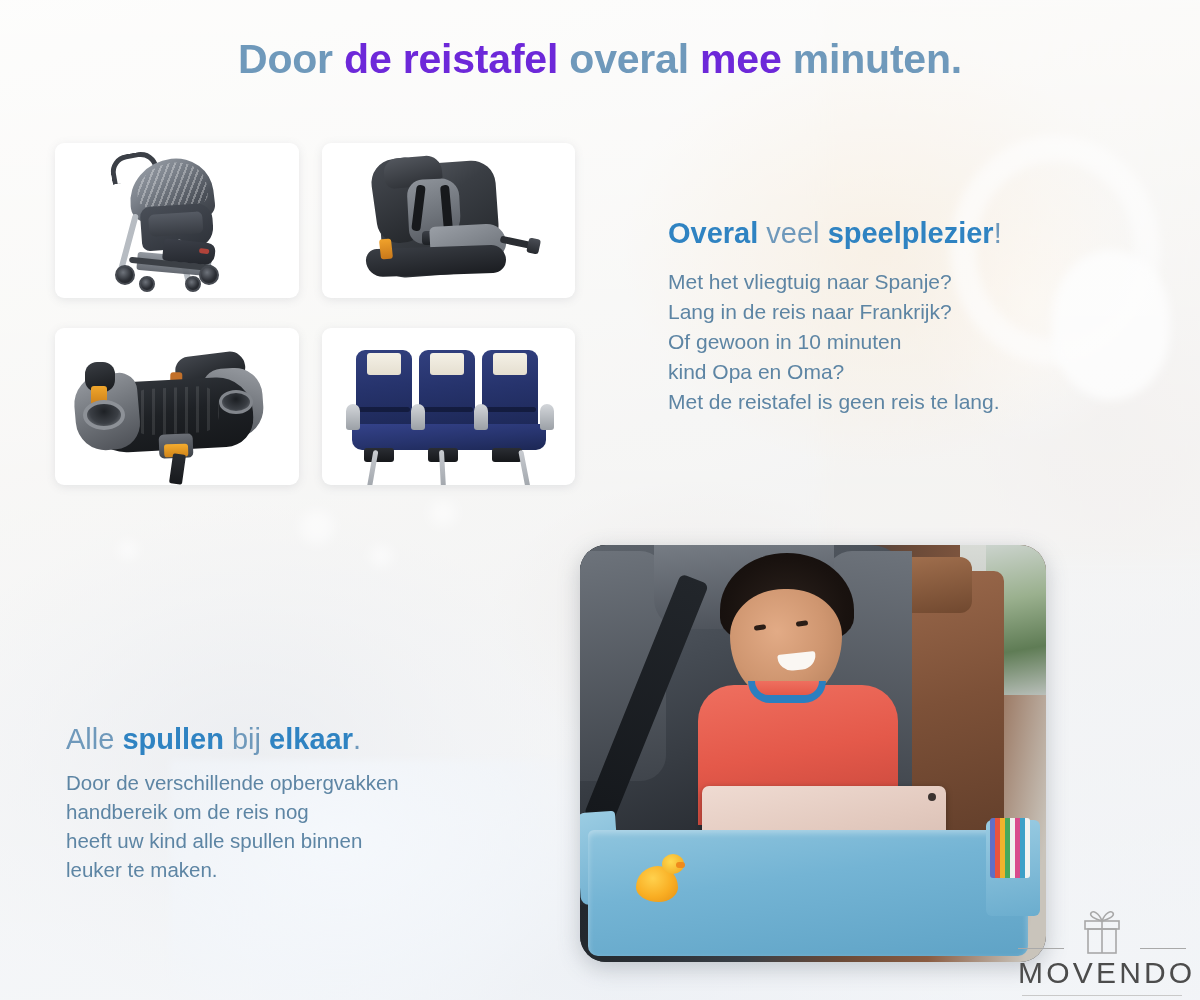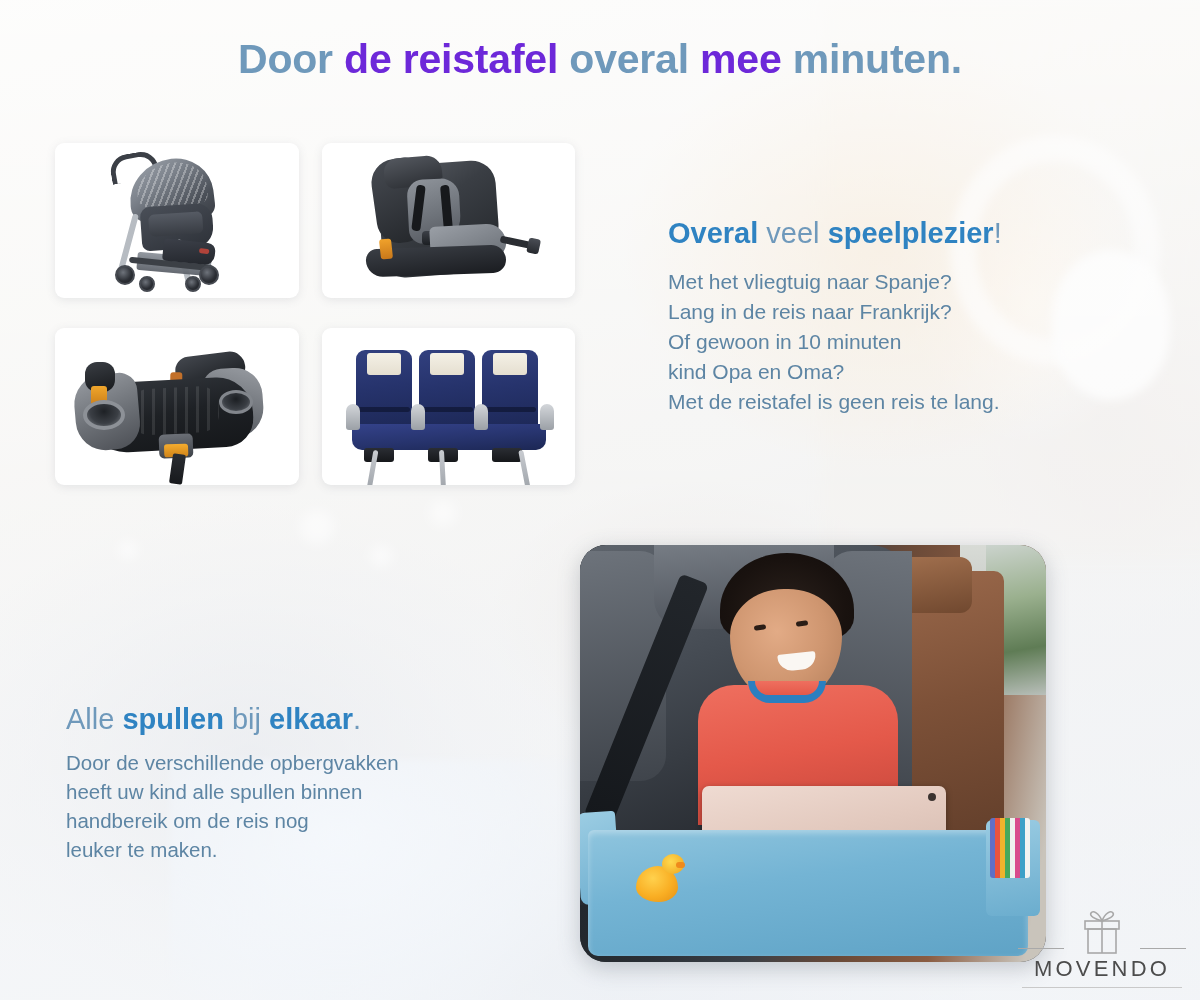--- a/index.html
+++ b/index.html
@@ -356,21 +356,21 @@
     white-space: nowrap;
   }
   .sub-head b { color: #2f83c2; font-weight: 700; }
   .body-copy {
     font-size: 21px;
     line-height: 1.43;
     color: #5d85a4;
   }
   .body-copy div { white-space: nowrap; }
 
-  .block-left .sub-head { font-size: 29px; margin-bottom: 11px; }
+  .block-left .sub-head { font-size: 29px; margin-bottom: 11px; margin-top: 20px; }
   .block-left .body-copy { font-size: 20.5px; line-height: 1.42; }
 
   
   .hero {
     position: absolute;
     left: 580px; top: 545px;
     width: 466px; height: 417px;
     border-radius: 26px;
     overflow: hidden;
     box-shadow: 0 6px 22px rgba(70,80,95,.28);
@@ -519,21 +519,21 @@
   }
   .logo-top { position: relative; height: 48px; }
   .logo-gift { position: absolute; left: 50%; top: 0; transform: translateX(-50%); }
   .logo-rule {
     position:absolute; top: 40px; height: 1px; background: #a9a9a9; width: 46px;
   }
   .logo-rule-l { left: 0; }
   .logo-rule-r { right: 0; }
   .logo-word {
     text-align: center;
-    font-size: 22px;
+    font-size: 30px;
     letter-spacing: 3.2px;
     color: #4c4c4c;
     font-weight: 400;
     line-height: 1;
     margin-top: 2px;
   }
   .logo-underline {
     margin: 7px auto 0;
     width: 160px; height: 1px; background: #c9c9c9;
   }
@@ -646,22 +646,22 @@
       <div>Met de reistafel is geen reis te lang.</div>
     </div>
   </div>
 
   <div class="block-left">
     <div class="sub-head">
       <span>Alle </span><b>spullen</b><span> bij </span><b>elkaar</b><span>.</span>
     </div>
     <div class="body-copy">
       <div>Door de verschillende opbergvakken</div>
+      <div>handbereik om de reis nog</div>
       <div>heeft uw kind alle spullen binnen</div>
-      <div>handbereik om de reis nog</div>
       <div>leuker te maken.</div>
     </div>
   </div>
 
   <div class="hero" aria-label="Lachende jongen in autostoel met tablet op blauwe reistafel">
     <div class="hero-bg"></div>
     <div class="hero-window"></div>
     <div class="hero-leatherseat"></div>
     <div class="hero-headrest"></div>
     <div class="hero-carseat"></div>

